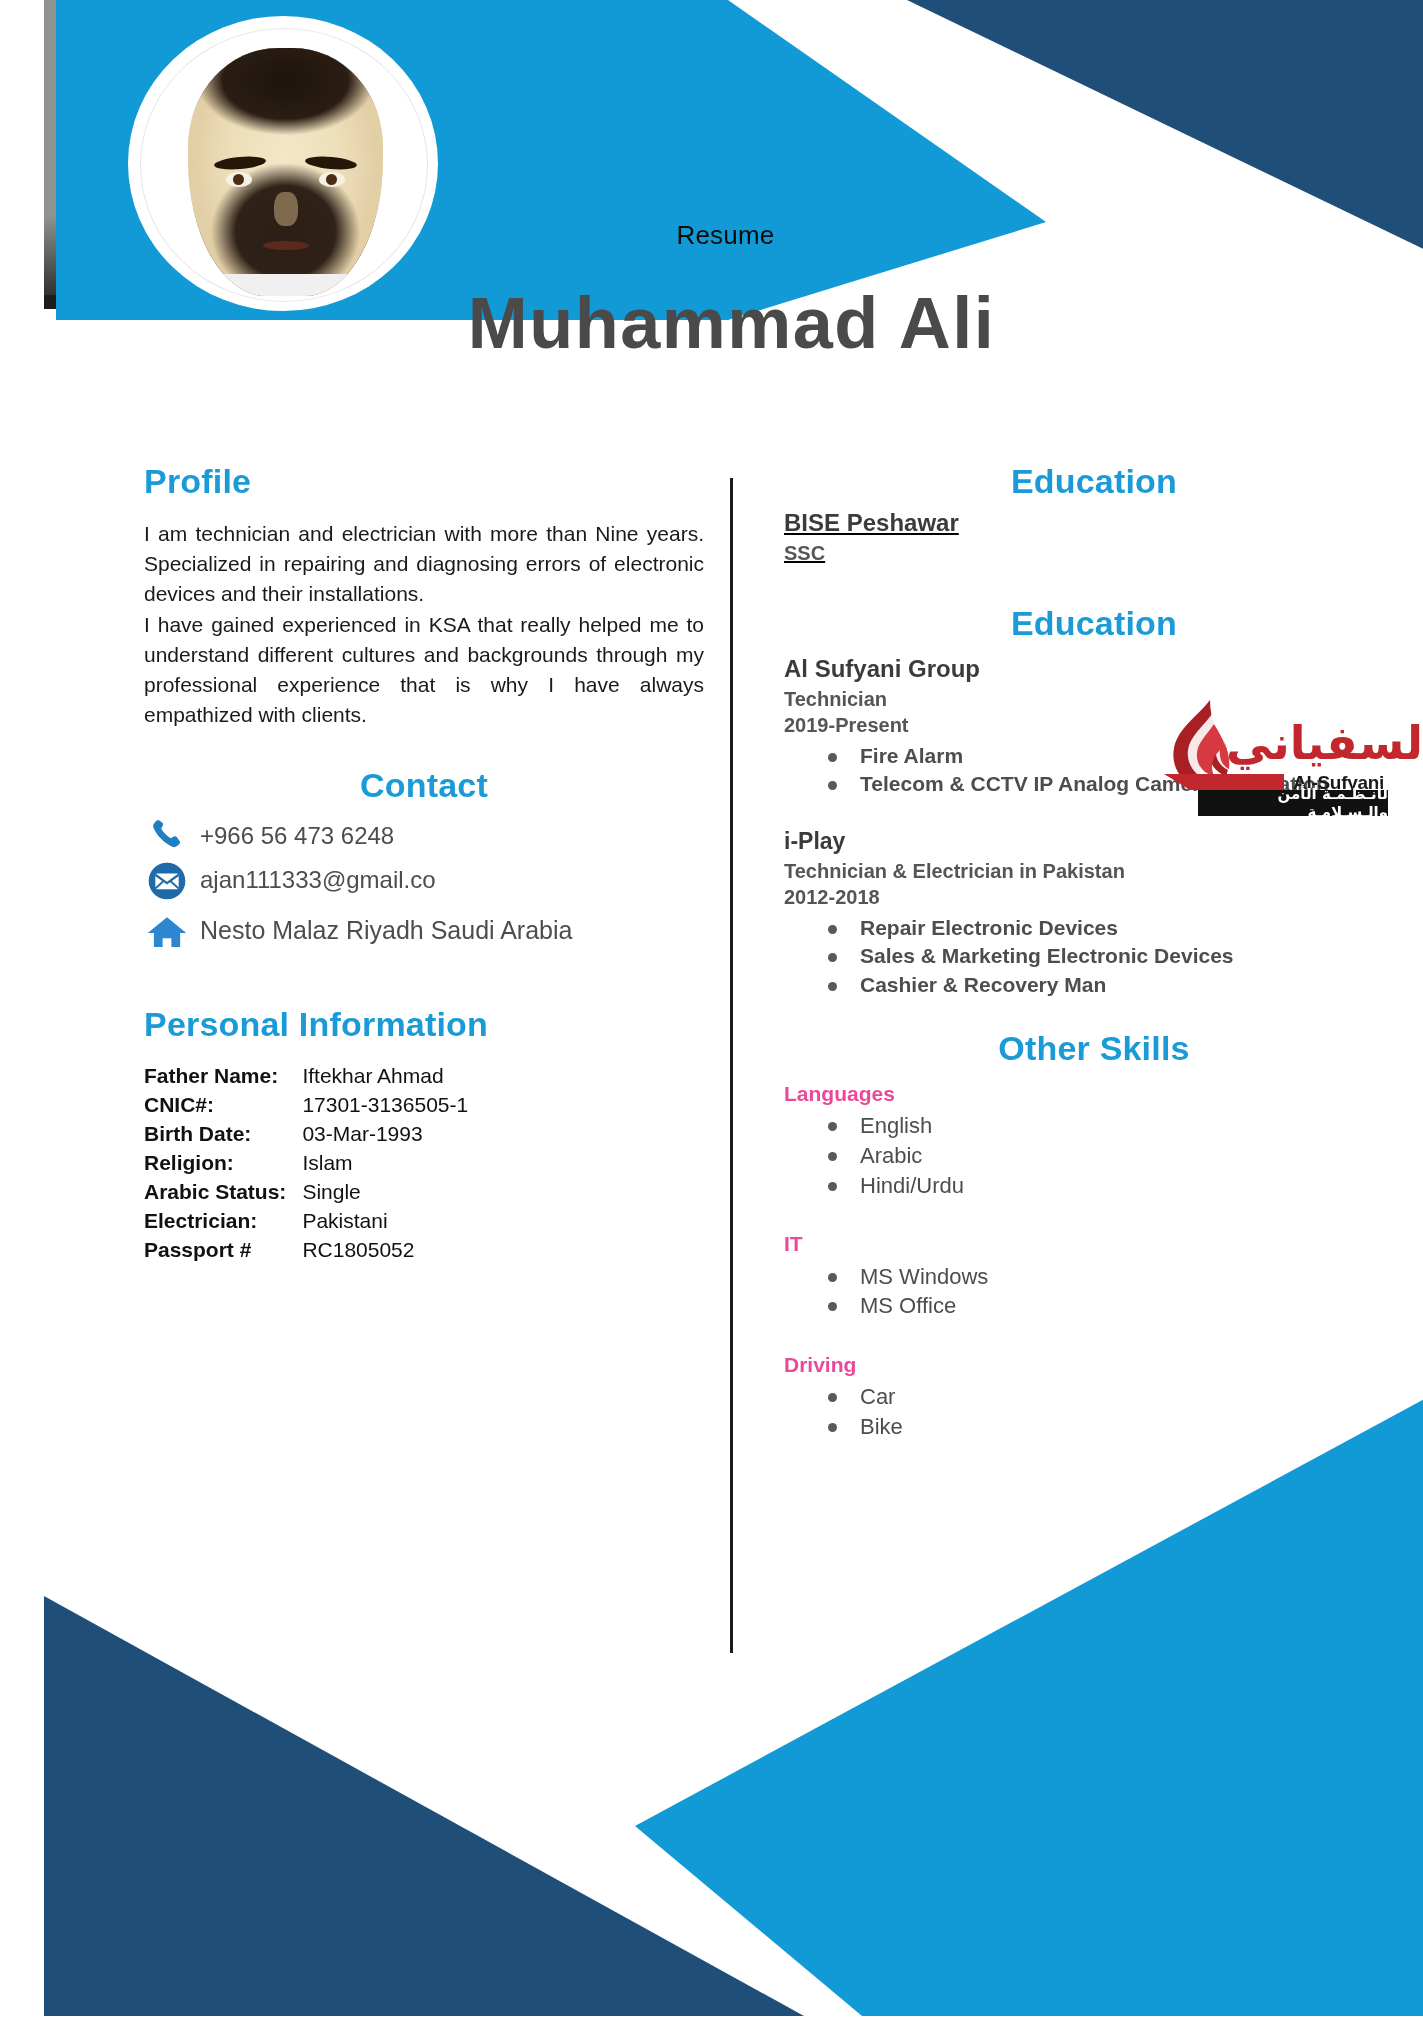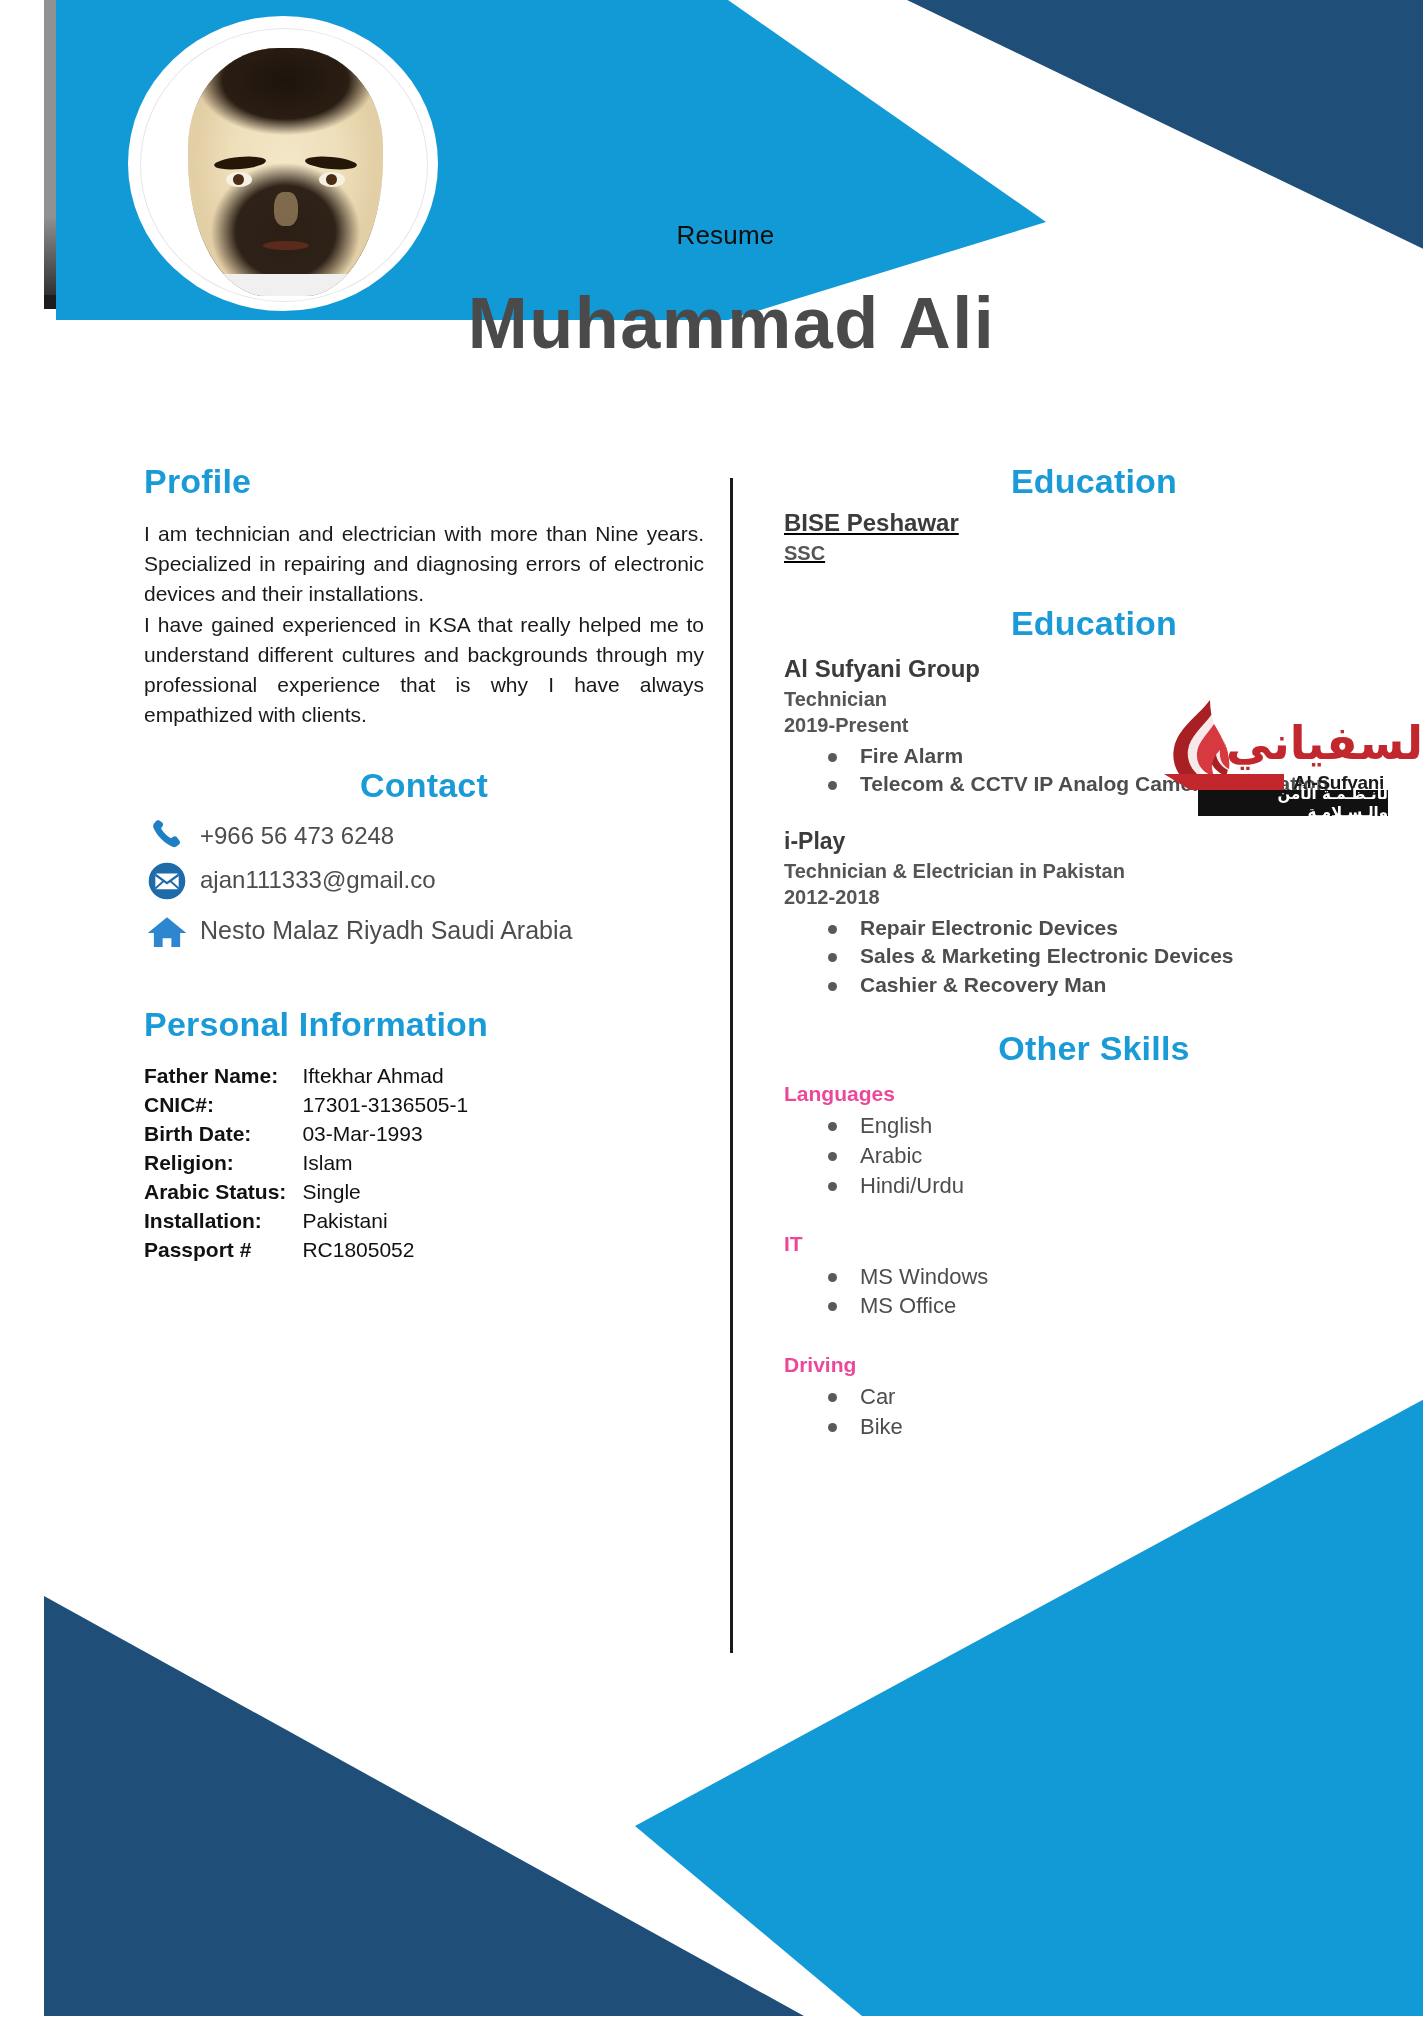--- a/index.html
+++ b/index.html
@@ -368,21 +368,21 @@
           </tr>
           <tr>
             <td class="k">Religion:</td>
             <td class="v">Islam</td>
           </tr>
           <tr>
             <td class="k">Arabic Status:</td>
             <td class="v">Single</td>
           </tr>
           <tr>
-            <td class="k">Installation:</td>
+            <td class="k">Electrician:</td>
             <td class="v">Pakistani</td>
           </tr>
           <tr>
             <td class="k">Passport #</td>
             <td class="v">RC1805052</td>
           </tr>
         </tbody>
       </table>
     </div>
   </div>

